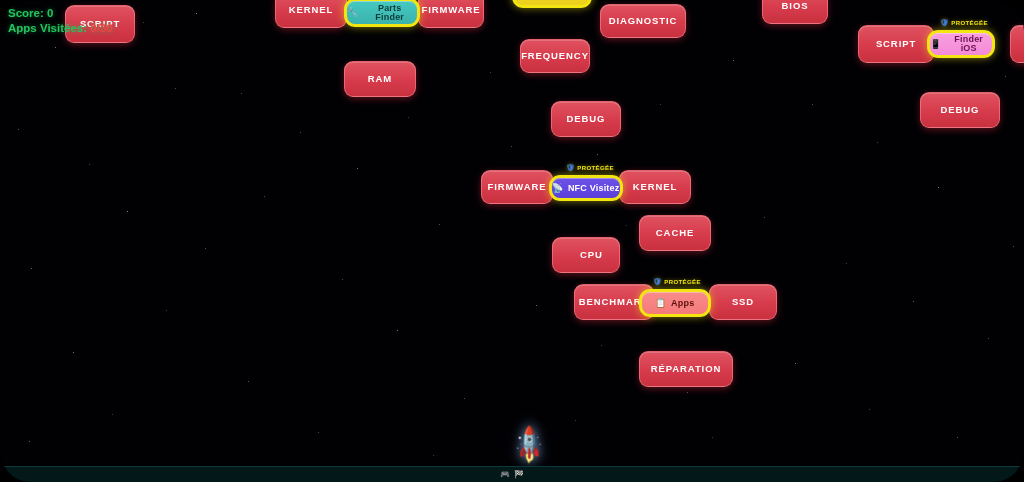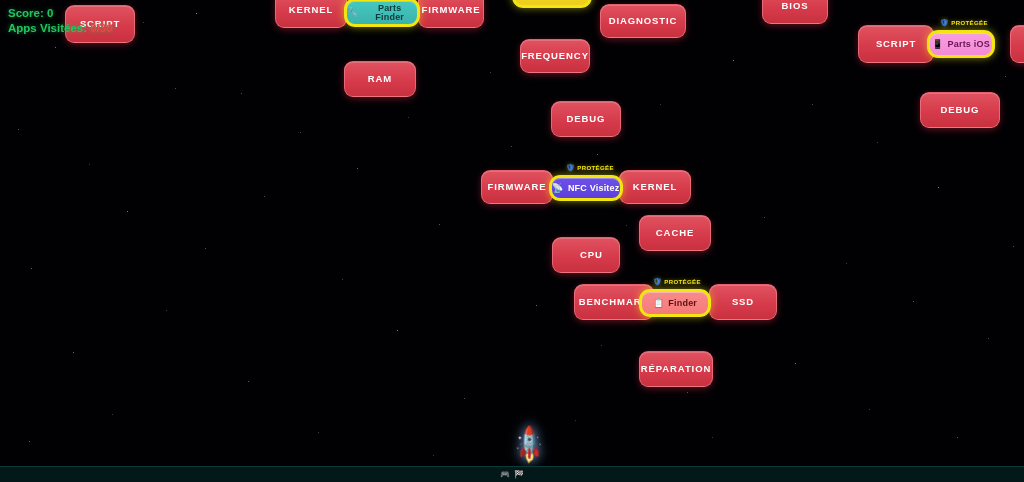--- a/index.html
+++ b/index.html
@@ -7,20 +7,21 @@
     width: 1024px; height: 482px;
     overflow: hidden;
     background: #000000;
     font-family: "Liberation Sans", sans-serif;
   }
   #game {
     position: relative;
     width: 1024px; height: 482px;
     background: #010104;
     overflow: hidden;
+    border-radius: 31px;
   }
   
   .star {
     position: absolute;
     background: #ffffff;
     border-radius: 50%;
     pointer-events: none;
   }
   
   #hud {
@@ -214,21 +215,21 @@
       </div>
       <div class="card enemy" style="left: 858px; top: 25px; width: 76px; height: 38px;">
         <span class="cardlabel">SCRIPT</span>
       </div>
       <div class="protected-tag" style="left: 940px; top: 19px;">
         <span class="shield">🛡</span>
         <span>PROTÉGÉE</span>
       </div>
       <div class="card special" style="left: 927px; top: 30px; width: 68px; height: 28px; background: linear-gradient(rgb(248, 159, 224) 0%, rgb(245, 138, 215) 100%); color: rgb(106, 18, 84);">
         <span class="glyph">📱</span>
-        <span class="cardlabel">Parts iOS</span>
+        <span class="cardlabel">Finder iOS</span>
       </div>
       <div class="card enemy" style="left: 1010px; top: 25px; width: 62px; height: 38px;"></div>
       <div class="card enemy" style="left: 520px; top: 39px; width: 70px; height: 34px;">
         <span class="cardlabel">FREQUENCY</span>
       </div>
       <div class="card enemy" style="left: 344px; top: 61px; width: 72px; height: 36px;">
         <span class="cardlabel">RAM</span>
       </div>
       <div class="card enemy" style="left: 920px; top: 92px; width: 80px; height: 36px;">
         <span class="cardlabel">DEBUG</span>
@@ -258,26 +259,26 @@
       </div>
       <div class="card enemy" style="left: 574px; top: 284px; width: 80px; height: 36px;">
         <span class="cardlabel">BENCHMARK</span>
       </div>
       <div class="protected-tag" style="left: 653px; top: 278px;">
         <span class="shield">🛡</span>
         <span>PROTÉGÉE</span>
       </div>
       <div class="card special" style="left: 639px; top: 289px; width: 72px; height: 28px; background: linear-gradient(rgb(249, 139, 139) 0%, rgb(245, 122, 122) 100%); color: rgb(94, 16, 16);">
         <span class="glyph">📋</span>
-        <span class="cardlabel">Finder</span>
+        <span class="cardlabel">Apps</span>
       </div>
       <div class="card enemy" style="left: 709px; top: 284px; width: 68px; height: 36px; text-align: right;">
         <span class="cardlabel">SSD</span>
       </div>
-      <div class="card enemy" style="left: 639px; top: 351px; width: 74px; height: 36px;">
+      <div class="card enemy" style="left: 639px; top: 351px; width: 94px; height: 36px;">
         <span class="cardlabel">RÉPARATION</span>
       </div>
     </div>
 
   <div id="ship" style="left: 513px; top: 432px;">🚀</div>
 
   <div id="footer">
     <span class="emoji">🎮</span>
     <span class="emoji">🏁</span>
   </div>

